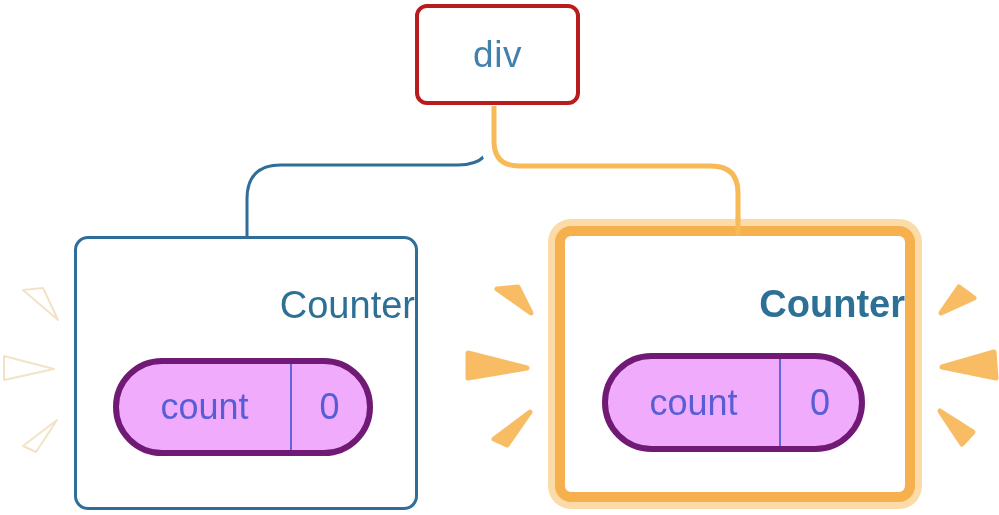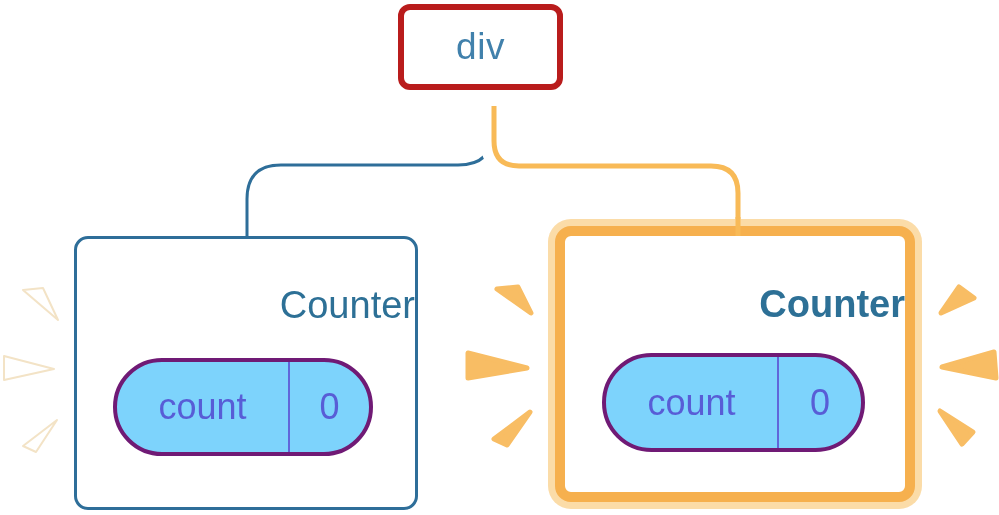--- a/index.html
+++ b/index.html
@@ -4,43 +4,43 @@
 <style>
   html,body{margin:0;padding:0;background:#ffffff;}
   .stage{
     position:relative;width:999px;height:515px;overflow:hidden;
     background:#ffffff;
     font-family:"Liberation Sans", sans-serif;
   }
   .layer{position:absolute;left:0;top:0;width:999px;height:515px;pointer-events:none;}
   .box{position:absolute;background:#ffffff;box-sizing:border-box;}
   .root-box{
-    left:398px;top:4px;width:165px;height:86px;
-    border:6px solid #b91c1c;border-radius:12px;
+    left:415px;top:4px;width:165px;height:101px;
+    border:4px solid #b91c1c;border-radius:12px;
     display:flex;align-items:center;justify-content:center;
   }
   .root-label{font-size:37px;color:#4181ac;letter-spacing:0.5px;}
   .counter-left{
     left:74px;top:236px;width:344px;height:274px;
     border:3px solid #2e6e99;border-radius:14px;
   }
   .counter-right{
     left:555px;top:226px;width:360px;height:276px;
     border:10px solid #f6b04e;border-radius:16px;
     box-shadow:0 0 0 7px #fbdca8;
   }
   .counter-title{
     position:absolute;left:0;right:0;text-align:right;
     font-size:38px;color:#2d7096;
   }
   .counter-left .counter-title{top:45px;font-weight:500;}
   .counter-right .counter-title{top:47px;font-weight:800;}
   .pill{
     position:absolute;display:flex;box-sizing:border-box;
-    border:4px solid #701a75;border-radius:60px;background:#7dd3fc;
+    border:6px solid #701a75;border-radius:60px;background:#f0abfc;
     color:#585dd6;font-size:36px;
   }
   .counter-left .pill{left:36px;top:119px;width:260px;height:98px;}
   .counter-right .pill{left:37px;top:117px;width:263px;height:99px;}
   .pill-key{
     flex:0 0 171px;display:flex;align-items:center;justify-content:center;
     border-right:2px solid #6166da;
   }
   .pill-value{
     flex:1;display:flex;align-items:center;justify-content:center;

